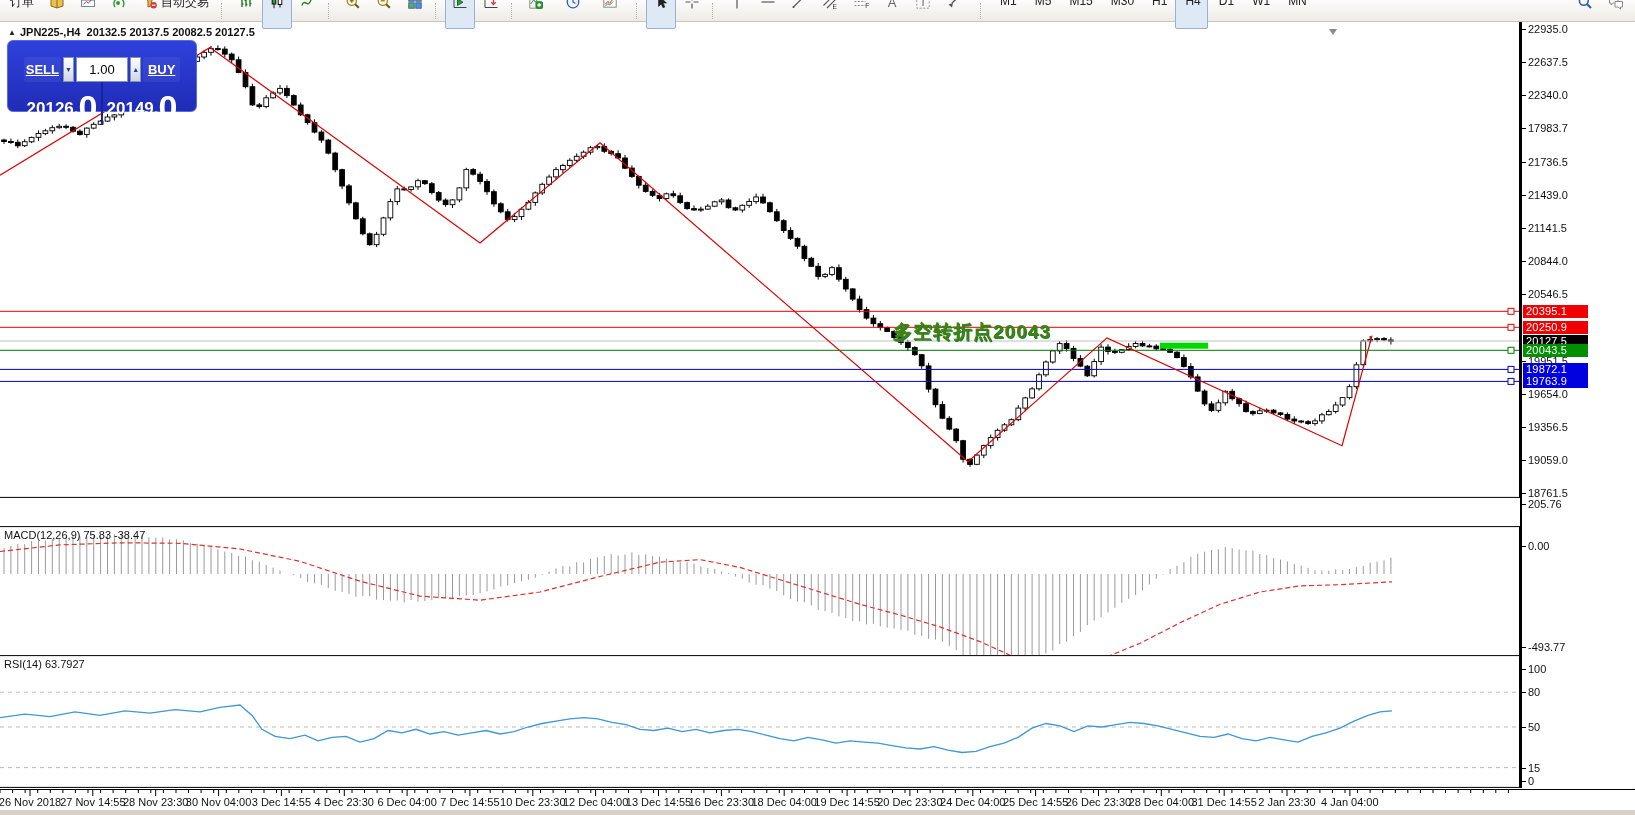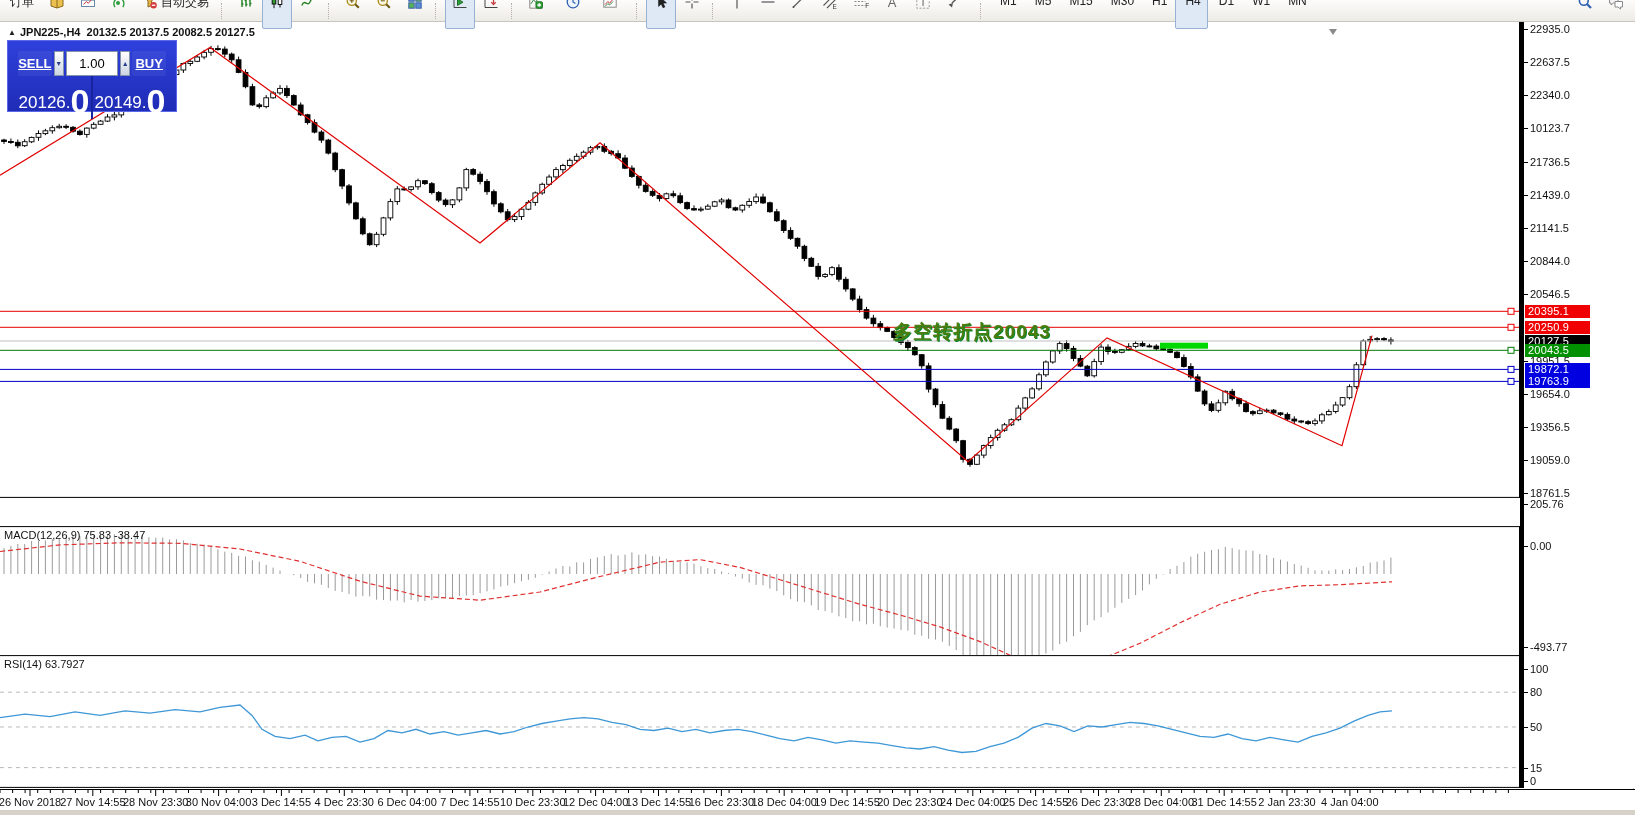--- a/index.html
+++ b/index.html
@@ -20,50 +20,50 @@
   .caret{font-size:8px;color:#555;margin-left:2px;line-height:1}
   .tspacer{flex:1}
 
   
   .panel{position:absolute;left:0;width:1520px;background:#fff}
   #price-panel{top:22px;height:476px}
   #macd-panel{top:526px;height:203px}
   #rsi-panel{top:655px;height:152px}
   .panel svg{position:absolute;left:0;top:0}
 
-  .axis{position:absolute;left:1520px;width:115px;background:#fff;border-left:4px solid #000000;box-sizing:border-box;z-index:5}
+  .axis{position:absolute;left:1520px;width:115px;background:#fff;border-left:2px solid #000000;box-sizing:border-box;z-index:5}
   #axis-main{top:22px;height:476px}
   #axis-macd{top:498px;height:157px}
   #axis-rsi{top:655px;height:133px}
   .atick{position:absolute;left:0;height:12px;font-size:11px;color:#111;white-space:nowrap;display:flex;align-items:center}
   .atick .dash{display:inline-block;width:4px;height:1px;background:#000;margin-right:2px}
   .ptag{position:absolute;left:1px;width:62px;height:13px;line-height:13px;font-size:11px;color:#fff;
     padding-left:3px;z-index:6;letter-spacing:.2px}
 
   #chart-title{position:absolute;left:8px;top:4px;font-size:11px;font-weight:bold;color:#111;z-index:10;white-space:nowrap}
   #chart-title .tri{font-size:8px;margin-right:4px;vertical-align:1px;color:#222}
   .ind-label{position:absolute;left:4px;top:3px;font-size:11px;color:#111;z-index:10;white-space:nowrap}
 
   #annotation{position:absolute;left:893px;top:297px;font-size:19px;font-weight:bold;z-index:9;
     letter-spacing:1px;text-shadow:1px 1px 0 #0a8a30;white-space:nowrap}
 
   
-  #trade-panel{position:absolute;left:7px;top:18px;width:170px;height:72px;z-index:20;
-    background:linear-gradient(#2f41dc,#1f2cb6);border:1px solid #5a68e8;border-radius:0;
-    box-sizing:border-box;padding:10px;color:#fff}
+  #trade-panel{position:absolute;left:7px;top:18px;width:190px;height:72px;z-index:20;
+    background:linear-gradient(#2f41dc,#1f2cb6);border:1px solid #5a68e8;border-radius:6px;
+    box-sizing:border-box;padding:16px;color:#fff}
   #tp-row1{display:flex;height:25px;gap:2px}
   .tp-side{width:56px;display:flex;align-items:center;justify-content:center;font-size:13px;font-weight:bold;
     color:#fff;text-decoration:underline;background:rgba(255,255,255,.06);border-radius:2px}
   .tp-spin{width:16px;display:flex;align-items:center;justify-content:center;font-size:7px;color:#28408a;
     background:linear-gradient(#ffffff,#cdd5e3);border:1px solid #8494ac;box-sizing:border-box}
   #tp-vol{width:52px;border:1px solid #8494ac;text-align:center;font-size:13px;color:#000;
     font-family:"Liberation Sans",sans-serif;padding:0;box-sizing:border-box}
   #tp-row2{display:flex;height:43px}
   .tp-price{flex:1;display:flex;align-items:flex-end;justify-content:center;padding-bottom:3px}
-  .tp-price .pmain{font-size:17px;font-weight:normal;line-height:20px;margin-bottom:3px}
+  .tp-price .pmain{font-size:17px;font-weight:bold;line-height:20px;margin-bottom:3px}
   .tp-price .pbig{font-size:34px;font-weight:bold;line-height:30px}
   #tp-div{width:2px;background:#1823a0;margin:0 1px}
 
   
   #time-axis{position:absolute;left:0;top:789px;width:1635px;height:21px;border-top:1px solid #000;
     background:#fff;box-sizing:border-box;z-index:4}
   #time-axis svg{position:absolute;left:0;top:0}
   .tlab{position:absolute;top:6px;font-size:11px;color:#111;white-space:nowrap;transform:translateX(-50%)}
   #win-bottom{position:absolute;left:0;top:810px;width:1635px;height:5px;background:#d6d2ca}
   #right-edge{position:absolute;left:1633px;top:22px;width:1px;height:788px;background:#cfccc5}
@@ -978,21 +978,21 @@
       <div class="atick" style="top:34px">
         <span class="dash"></span>
         <span>22637.5</span>
       </div>
       <div class="atick" style="top:67px">
         <span class="dash"></span>
         <span>22340.0</span>
       </div>
       <div class="atick" style="top:100px">
         <span class="dash"></span>
-        <span>10123.7</span>
+        <span>17983.7</span>
       </div>
       <div class="atick" style="top:134px">
         <span class="dash"></span>
         <span>21736.5</span>
       </div>
       <div class="atick" style="top:167px">
         <span class="dash"></span>
         <span>21439.0</span>
       </div>
       <div class="atick" style="top:200px">

